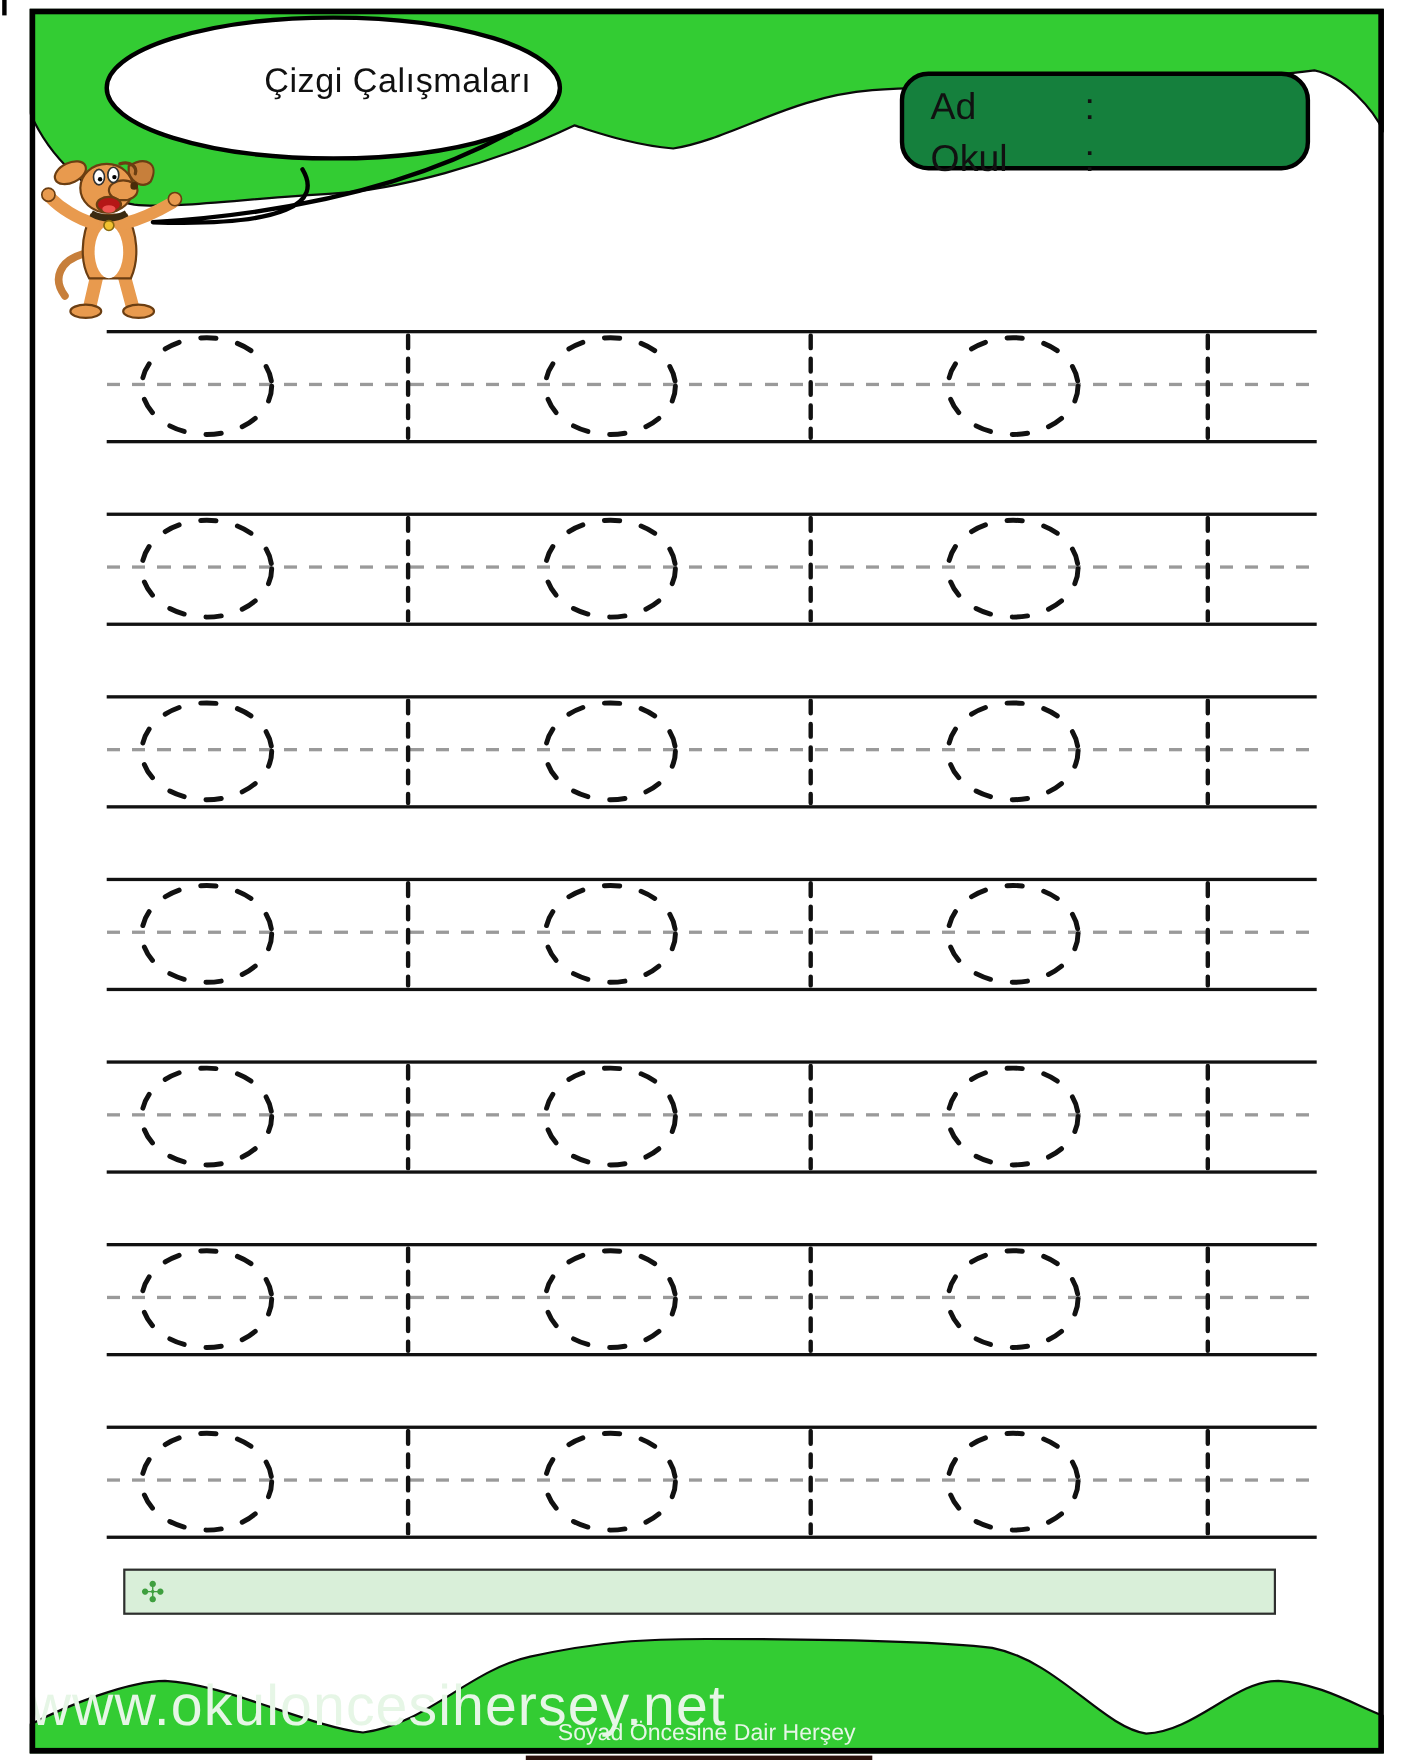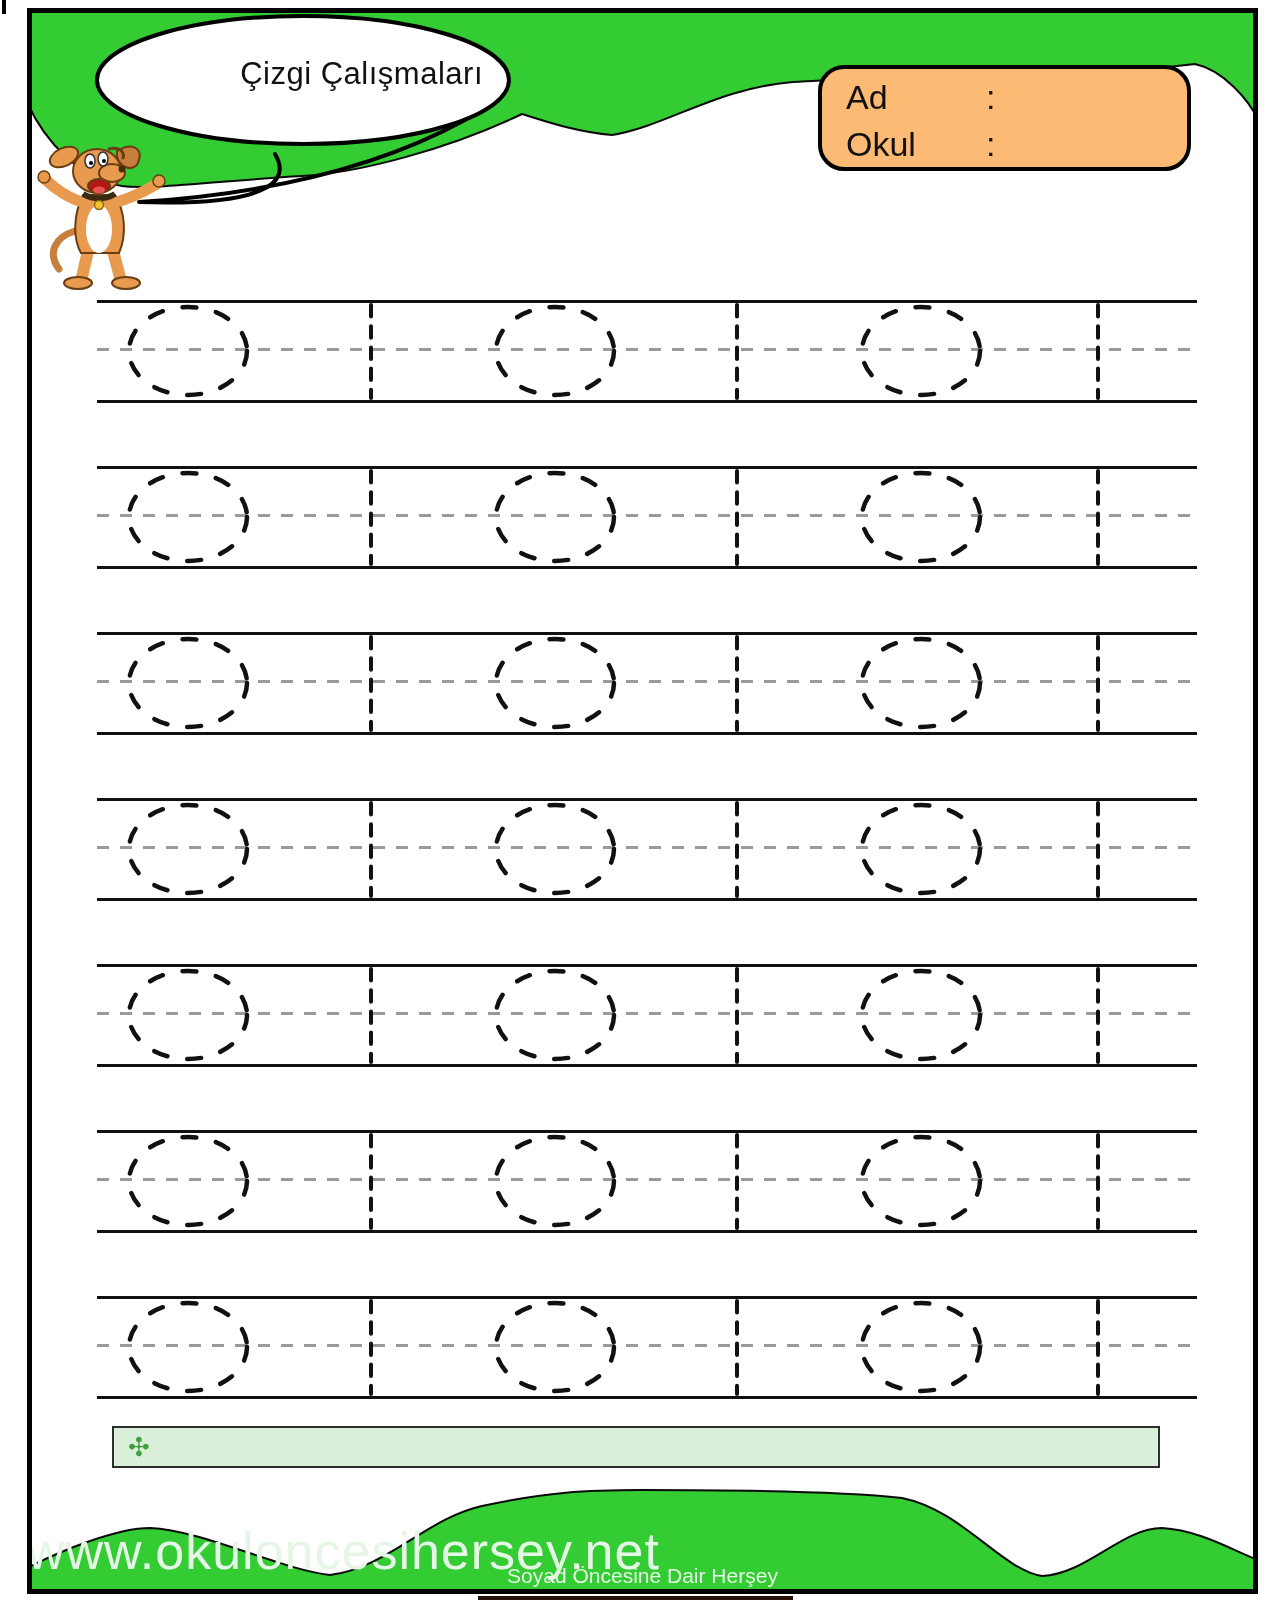--- a/index.html
+++ b/index.html
@@ -16,22 +16,22 @@
   }
   .page{position:absolute;left:27px;top:8px;width:1231px;height:1586px;background:#fff;}
   .frame{position:absolute;inset:0;border:5px solid #000;z-index:50;pointer-events:none;}
   .top-art{position:absolute;left:0;top:0;width:1231px;height:230px;z-index:1;}
   .bubble-title{
     position:absolute;left:96px;top:48px;width:360px;text-align:right;
     font-size:31px;letter-spacing:.5px;z-index:3;white-space:nowrap;
   }
   .dog{position:absolute;left:8px;top:125px;width:135px;height:160px;z-index:2;}
   .name-box{
-    position:absolute;left:791px;top:57px;width:373px;height:106px;box-sizing:border-box;
-    background:#fdba74;border:4px solid #000;border-radius:26px;z-index:3;
+    position:absolute;left:791px;top:57px;width:373px;height:90px;box-sizing:border-box;
+    background:#15803d;border:4px solid #000;border-radius:26px;z-index:3;
     padding:5px 0 0 24px;font-size:34px;line-height:47px;
   }
   .name-line{display:flex;}
   .name-line .lbl{display:inline-block;width:140px;}
   .rows-area{position:absolute;left:0;top:0;width:1231px;height:1600px;z-index:1;}
   .trace-row{
     position:absolute;left:70px;width:1100px;height:103px;box-sizing:border-box;
     border-top:3px solid var(--ink);border-bottom:3px solid var(--ink);
   }
   .guide-line{

